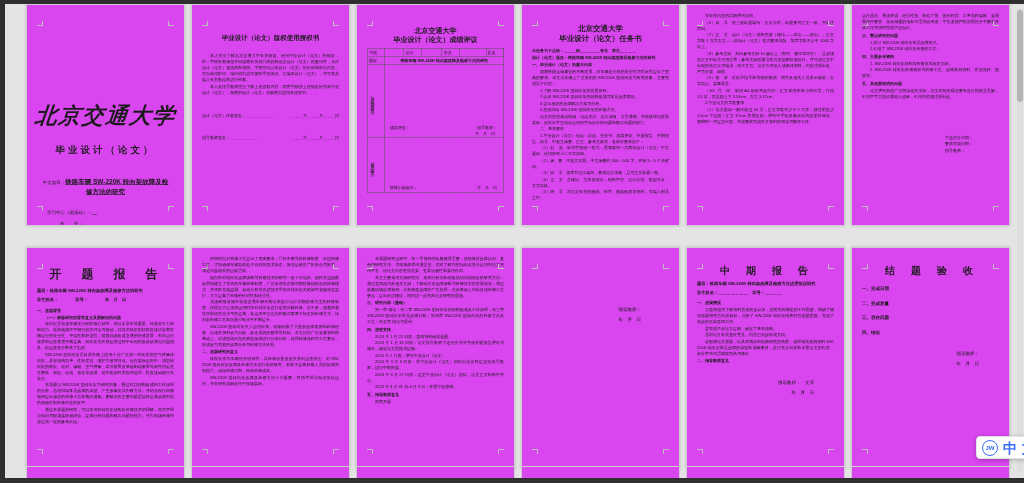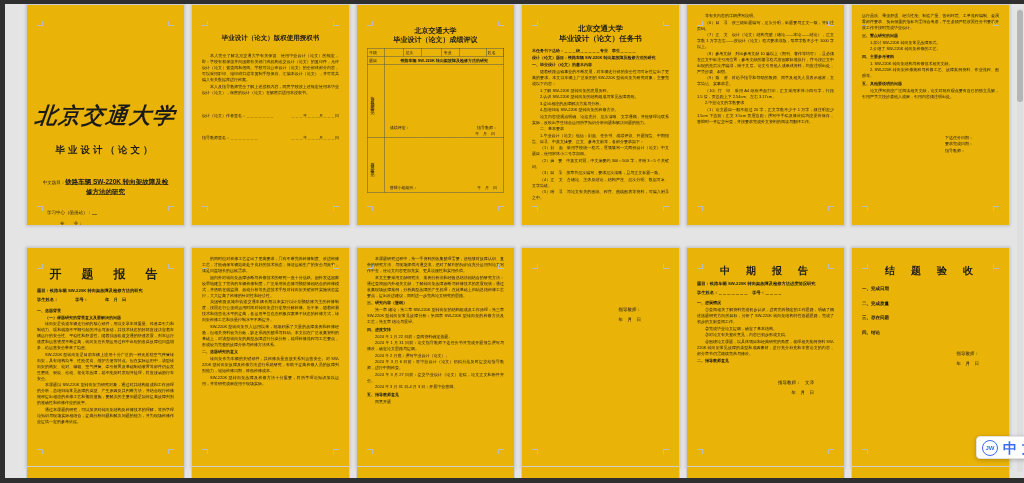--- a/index.html
+++ b/index.html
@@ -1,20 +1,20 @@
 <!DOCTYPE html>
 <html><head>
 <meta charset="utf-8">
 <style>
   html,body{margin:0;padding:0;}
   body{width:1024px;height:483px;overflow:hidden;position:relative;
        background:#2f2f2f;font-family:"Liberation Sans",sans-serif;color:#1a1a1a;}
   .canvas{position:absolute;left:5px;top:4px;width:1019px;height:474px;
           background:#e4e4e4;overflow:hidden;}
-  .page{position:absolute;width:159px;height:222px;background:#eab308;
+  .page{position:absolute;width:159px;height:222px;background:#d946ef;
         border:1px solid #cdcdcd;box-sizing:border-box;overflow:hidden;
         box-shadow:0 0 3px rgba(0,0,0,.18);}
   .page::before{content:"";position:absolute;top:16px;left:10px;width:5px;height:4px;
         border-right:1px solid #bdbdbd;border-bottom:1px solid #bdbdbd;}
   .page::after{content:"";position:absolute;top:16px;right:10px;width:5px;height:4px;
         border-left:1px solid #bdbdbd;border-bottom:1px solid #bdbdbd;}
   .cm{position:absolute;inset:0;pointer-events:none;}
   .cm::before{content:"";position:absolute;bottom:14px;left:10px;width:5px;height:4px;
         border-right:1px solid #bdbdbd;border-top:1px solid #bdbdbd;}
   .cm::after{content:"";position:absolute;bottom:14px;right:10px;width:5px;height:4px;

